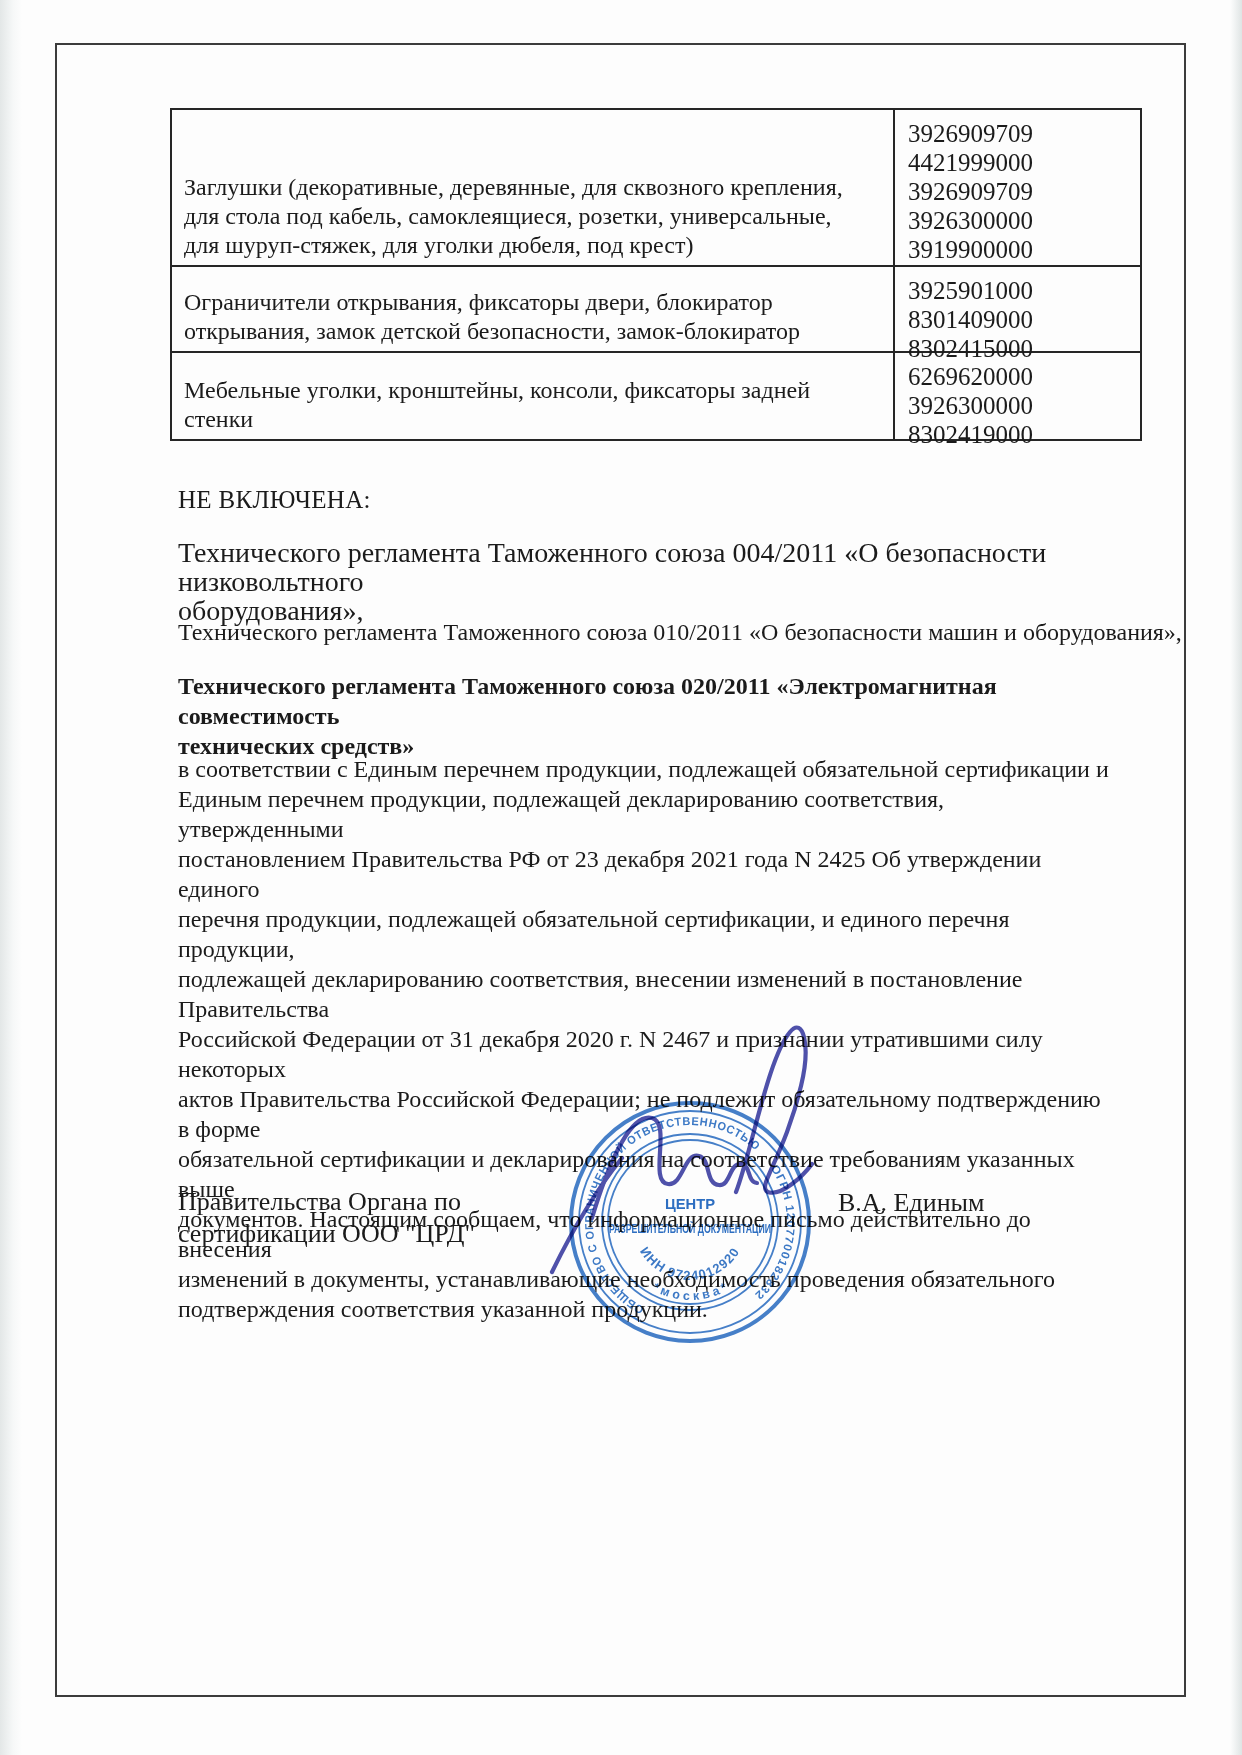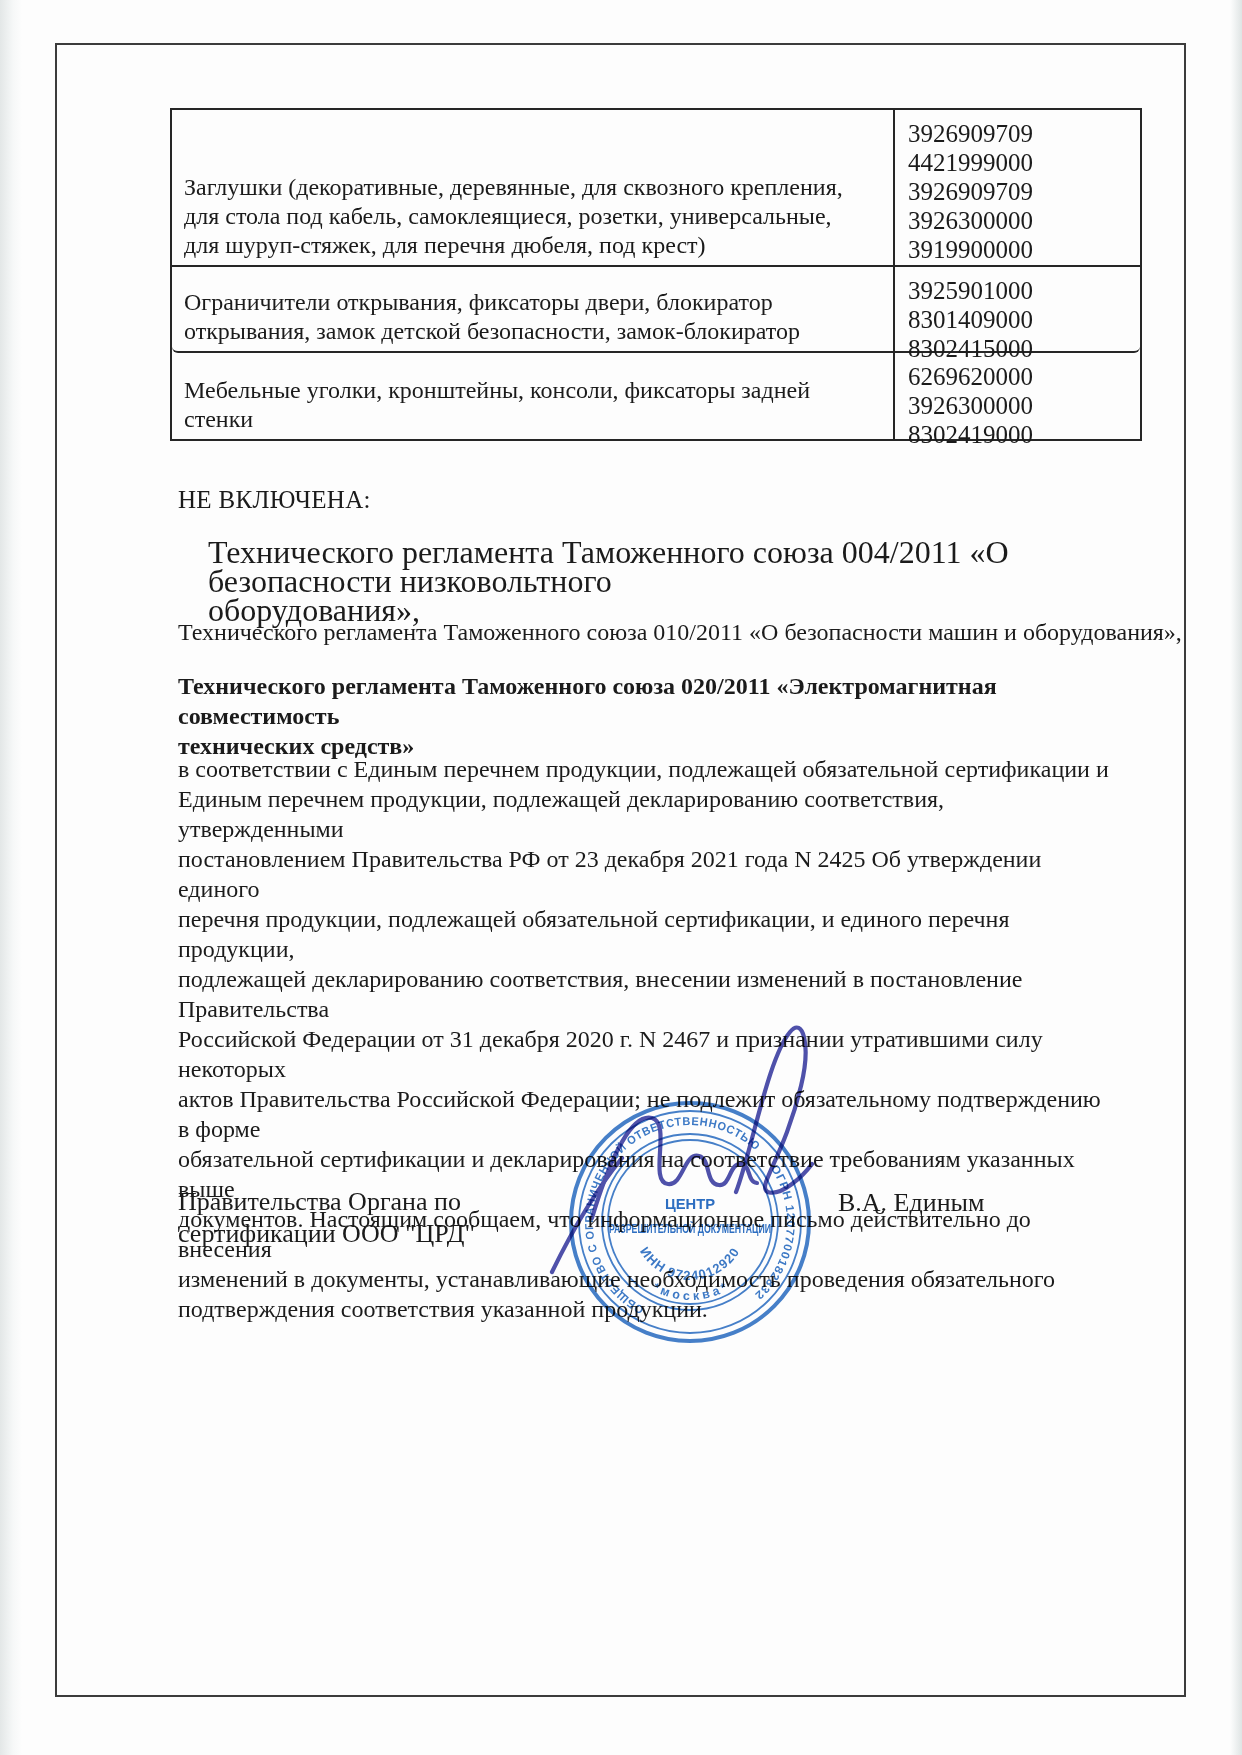--- a/index.html
+++ b/index.html
@@ -12,25 +12,25 @@
   .frame{position:absolute;left:55px;top:43px;width:1127px;height:1650px;
          border:2px solid #3c3c3c;background:transparent;}
   
   .tbl{position:absolute;left:170px;top:108px;width:968px;border:2px solid #262626;}
   .trow{display:flex;border-bottom:2px solid #262626;}
   .trow:last-child{border-bottom:none;}
   .cell-desc{width:723px;border-right:2px solid #262626;box-sizing:border-box;
              padding:0 10px 5px 12px;display:flex;flex-direction:column;justify-content:flex-end;
              font-size:24px;line-height:29px;white-space:pre-line;}
   .cell-codes{flex:1;box-sizing:border-box;padding:9px 0 4px 13px;font-size:25px;line-height:29px;}
-  .r1{height:155px;} .r2{height:84px;border-radius:6px;} .r3{height:86px;}
+  .r1{height:155px;} .r2{height:84px;} .r3{height:86px;}
   
   .abs{position:absolute;white-space:pre-line;}
   .h-not{left:178px;top:486px;font-size:25px;letter-spacing:.3px;}
-  .p1{left:178px;top:538px;width:960px;font-size:32px;line-height:29px;margin-left:30px;}
+  .p1{left:178px;top:538px;width:960px;font-size:28px;line-height:29px;}
   .p2{left:178px;top:618px;width:1010px;font-size:24px;line-height:29px;}
   .p3{left:178px;top:671px;width:960px;font-size:24px;line-height:30px;font-weight:bold;}
   .pbig{left:178px;top:754px;width:935px;font-size:24px;line-height:30px;}
   .role{left:178px;top:1186px;font-size:26px;line-height:32px;}
   .name{left:838px;top:1188px;font-size:26px;}
   
   .stamp{position:absolute;left:560px;top:1092px;width:260px;height:260px;mix-blend-mode:multiply;}
   .stamp text{font-family:"Liberation Sans","DejaVu Sans",sans-serif;fill:#2d6fc3;}
   .sig{position:absolute;left:500px;top:1000px;width:340px;height:300px;mix-blend-mode:multiply;}
 </style>
@@ -39,21 +39,21 @@
 
 <div id="page">
   <div class="edge-left"></div>
   <div class="edge-right"></div>
   <div class="frame"></div>
 
   <div class="tbl">
     <div class="trow r1">
       <div class="cell-desc">Заглушки (декоративные, деревянные, для сквозного крепления,
 для стола под кабель, самоклеящиеся, розетки, универсальные,
-для шуруп-стяжек, для перечня дюбеля, под крест)</div>
+для шуруп-стяжек, для уголки дюбеля, под крест)</div>
       <div class="cell-codes">
         <div>3926909709</div>
         <div>4421999000</div>
         <div>3926909709</div>
         <div>3926300000</div>
         <div>3919900000</div>
       </div>
     </div>
     <div class="trow r2">
       <div class="cell-desc">Ограничители открывания, фиксаторы двери, блокиратор

